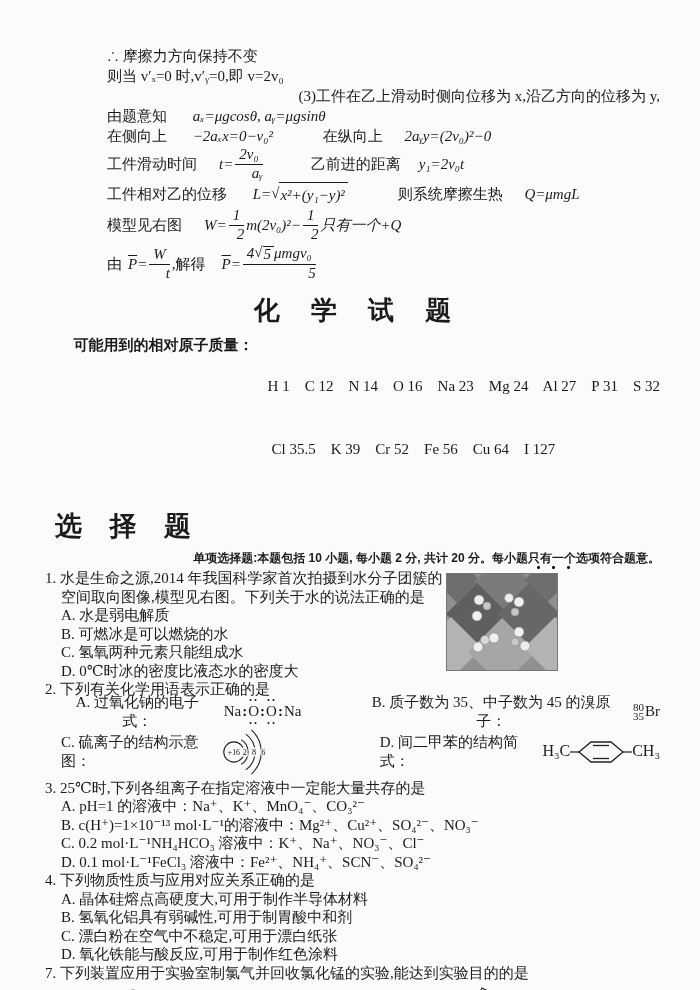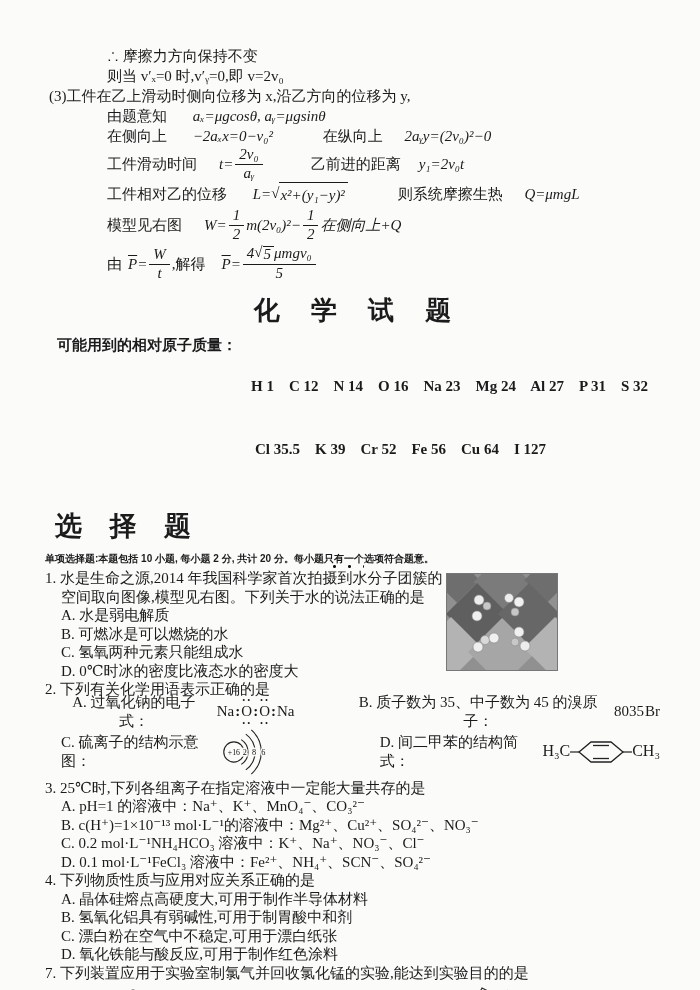--- a/index.html
+++ b/index.html
@@ -1,62 +1,62 @@
 <!DOCTYPE html>
 <html><head>
 <meta charset="utf-8">
 <style>
   html,body{margin:0;padding:0;background:#9a9a9a;}
   .page{position:relative;width:700px;height:990px;background:#fbfbf9;overflow:hidden;
         box-sizing:border-box;padding:46px 40px 0 45px;color:#1b1b1b;
         font-family:"Liberation Serif","DejaVu Serif",serif;font-size:15px;}
   
   .pline{margin-left:62px;line-height:20px;white-space:nowrap;}
-  .pline.noindent{margin-left:4px;}
+  .pline.noindent{margin-left:14px;text-align:right;}
   .fracline{display:flex;align-items:center;height:36px;}
   .flabel{margin-right:22px;}
   .flabel2{margin-left:46px;margin-right:18px;}
   .math{font-family:"Liberation Serif","DejaVu Serif",serif;font-style:italic;}
-  .frac{display:inline-flex;flex-direction:column;align-items:center;line-height:1.05;
+  .frac{display:inline-flex;flex-direction:column;align-items:flex-end;line-height:1.05;
         font-style:italic;margin:0 2px;vertical-align:middle;}
   .frac .fn{padding:0 4px 1px;border-bottom:1.3px solid #1b1b1b;}
   .frac .fd{padding-top:1px;}
   .sqrt{display:inline-flex;align-items:flex-start;}
   .rad{font-style:normal;transform:translateY(-1px);}
   .vinc{border-top:1.3px solid #1b1b1b;padding:0 3px 0 1px;}
   .obar{text-decoration:overline;}
   
   .big-title{text-align:center;font-family:"Liberation Sans","DejaVu Sans",sans-serif;
              font-weight:700;font-size:26px;letter-spacing:12px;margin:8px 0 6px 0;text-indent:12px;}
-  .masses{display:flex;margin:2px 0 2px 12px;line-height:21px;}
+  .masses{display:flex;margin:2px 0 2px 0;line-height:21px;justify-content:flex-end;}
   .masses-label{font-family:"Liberation Sans","DejaVu Sans",sans-serif;font-weight:700;white-space:nowrap;}
-  .masses-values{white-space:pre;margin-left:14px;font-weight:bold;}
+  .masses-values{white-space:pre;margin-left:14px;}
   .sub-title{text-align:left;font-family:"Liberation Sans","DejaVu Sans",sans-serif;
              font-weight:700;font-size:27px;letter-spacing:10px;margin:6px 0 4px 0;text-indent:10px;}
   .instruction{font-family:"Liberation Sans","DejaVu Sans",sans-serif;font-weight:700;
-               line-height:21px;white-space:nowrap;font-size:10px;}
+               line-height:21px;white-space:nowrap;font-size:12px;text-align:right;}
   .emph-dots{background-image:radial-gradient(circle,#111 1.3px,transparent 1.6px);
              background-size:15px 5px;background-repeat:repeat-x;background-position:3px bottom;
              padding-bottom:5px;}
   
   .q{line-height:18.5px;}
   .q .stem{white-space:nowrap;}
   .q .cont,.q .opt{margin-left:16px;white-space:nowrap;}
   .q1wrap{position:relative;}
   .water-img{position:absolute;left:401px;top:4px;border:1px solid #777;}
   
   .q2row{display:flex;align-items:center;margin-left:16px;}
   .q2row .colB{margin-left:56px;}
   .edot{display:inline-flex;align-items:center;margin-left:10px;font-family:"Liberation Serif",serif;}
   .edot .ecolon{font-weight:700;margin:0 1px;}
   .edot .ow{display:inline-flex;flex-direction:column;align-items:center;}
   .edot .dots{font-size:12px;line-height:4px;letter-spacing:1px;font-weight:700;}
   .nuclide{display:inline-flex;align-items:center;margin-left:8px;}
-  .nstack{display:inline-flex;flex-direction:row;align-items:flex-end;
-          font-size:15px;line-height:9px;margin-right:1px;}
+  .nstack{display:inline-flex;flex-direction:column;align-items:flex-end;
+          font-size:11px;line-height:9px;margin-right:1px;}
   .dformula{display:inline-flex;align-items:center;margin-left:8px;}
   .dformula .grp{font-size:16px;}
   
   .apparatus-row{display:flex;justify-content:space-between;margin:4px 6px 0 10px;}
   .figure{display:flex;flex-direction:column;align-items:center;}
   svg text{font-family:"Liberation Serif","DejaVu Serif",serif;}
 </style>
 </head>
 <body>
 
@@ -100,21 +100,21 @@
       <span class="math">W=</span>
       <span class="frac">
         <span class="fn">1</span>
         <span class="fd">2</span>
       </span>
       <span class="math">m(2v₀)²−</span>
       <span class="frac">
         <span class="fn">1</span>
         <span class="fd">2</span>
       </span>
-      <span class="math">在侧向上+Q</span>
+      <span class="math">只有一个+Q</span>
     </div>
     <div class="pline fracline" style="height:42px;">
       <span style="margin-right:6px;">由</span>
       <span class="math obar">P</span>
       <span class="math">=</span>
       <span class="frac">
         <span class="fn">W</span>
         <span class="fd">t</span>
       </span>
       <span style="margin-right:16px;">,解得</span>

